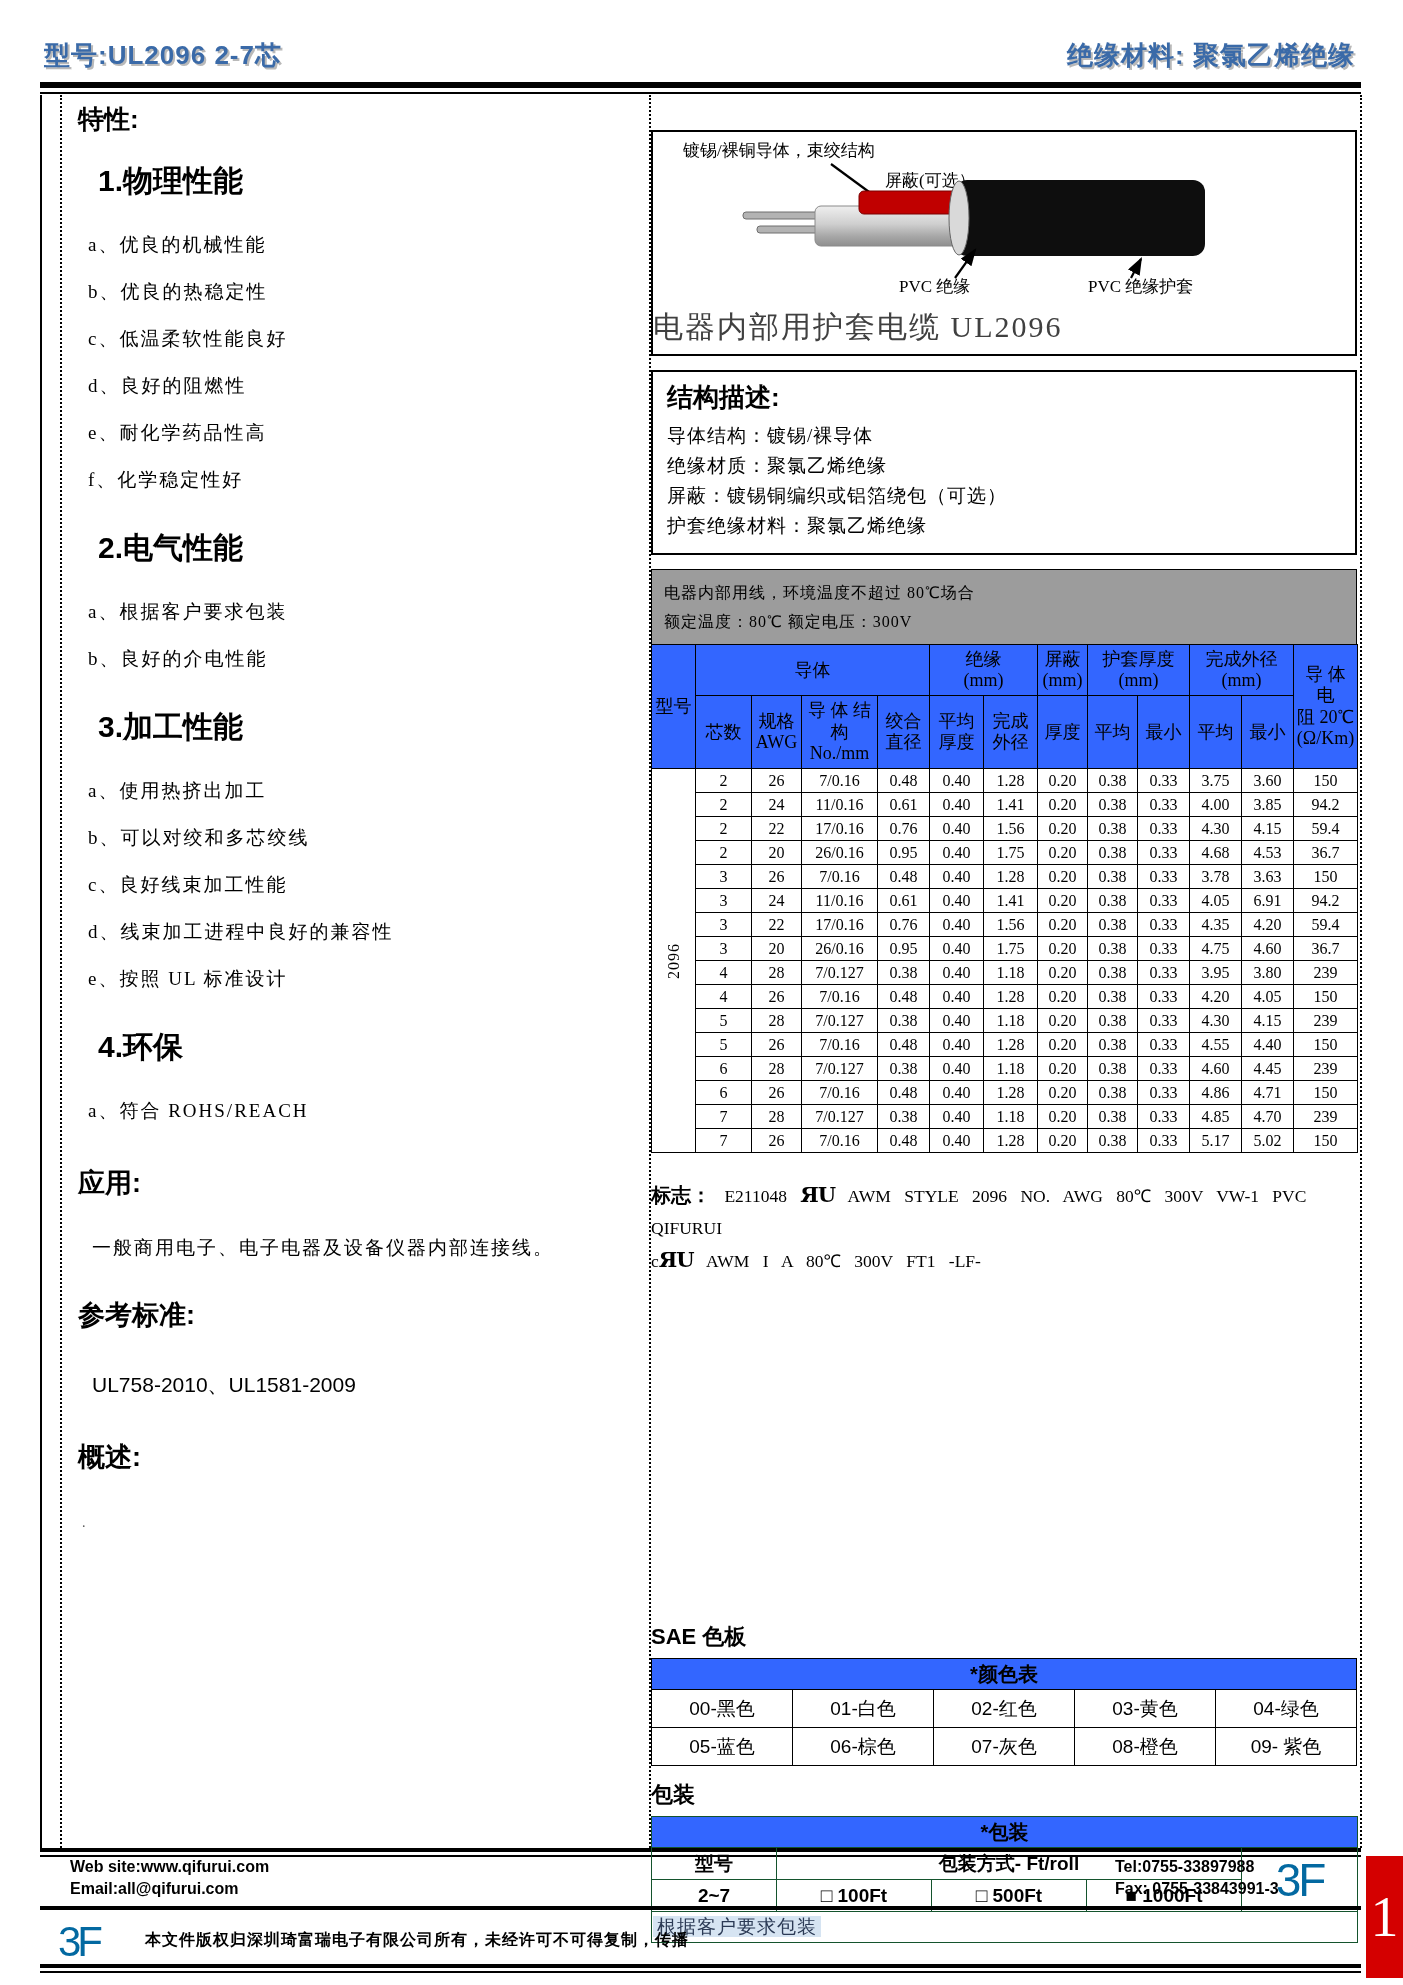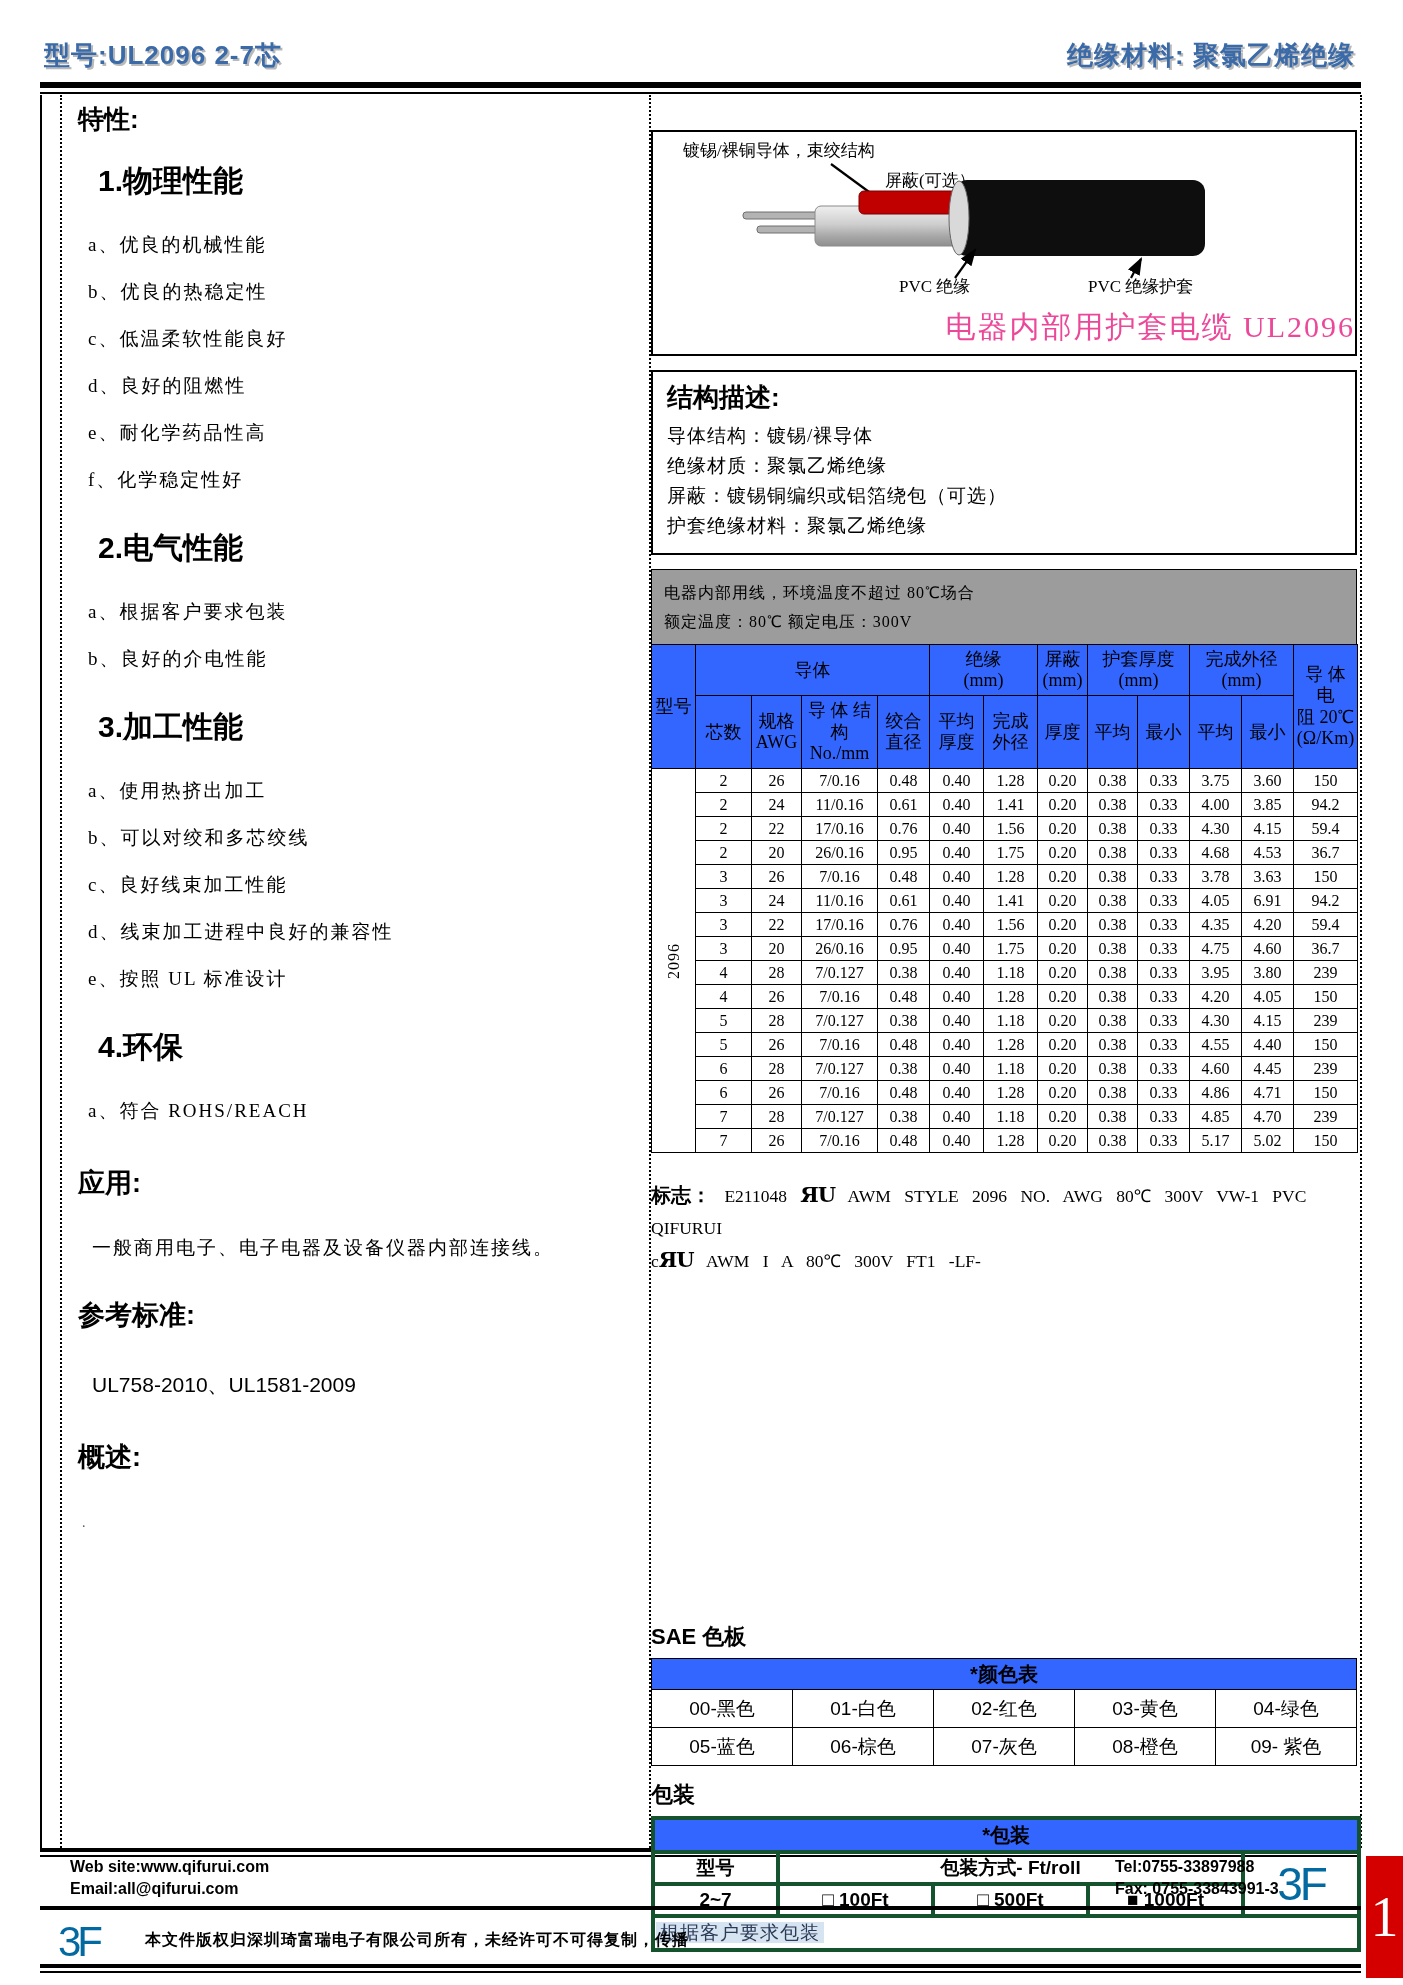--- a/index.html
+++ b/index.html
@@ -28,22 +28,22 @@
   .feat-item{font-size:19px;letter-spacing:2px;margin:0 0 0 10px;padding:10px 0 11px 0;}
   .app-title{font-family:"Liberation Sans",sans-serif;font-weight:bold;font-size:27px;margin:30px 0 0 0;}
   .app-text{font-size:19px;letter-spacing:2px;margin:34px 0 0 14px;}
   .ref-title{font-family:"Liberation Sans",sans-serif;font-weight:bold;font-size:27px;margin:36px 0 0 0;}
   .ref-text{font-family:"Liberation Sans",sans-serif;font-size:21px;margin:38px 0 0 14px;}
   .ovw-title{font-family:"Liberation Sans",sans-serif;font-weight:bold;font-size:27px;margin:40px 0 0 0;}
   .ovw-dot{font-size:14px;margin:40px 0 0 4px;color:#555;}
   
   .col-right{position:absolute;left:651px;top:95px;width:706px;}
   .diagram-box{position:relative;margin-top:35px;height:222px;border:2px solid #000;}
-  .diagram-title{position:absolute;left:0;bottom:6px;width:100%;text-align:right;
-        color:#ec4899;font-size:30px;letter-spacing:2px;}
+  .diagram-title{position:absolute;left:0;bottom:6px;width:100%;text-align:left;
+        color:#404040;font-size:30px;letter-spacing:2px;}
   .diagram-box svg text{font-size:17px;font-family:"Liberation Serif",serif;}
   .structure-box{margin-top:14px;border:2px solid #000;padding:8px 14px 12px 14px;}
   .structure-title{font-family:"Liberation Sans",sans-serif;font-weight:bold;font-size:26px;margin-bottom:6px;}
   .structure-line{font-size:19px;line-height:30px;letter-spacing:1px;}
   .note-band{margin-top:14px;background:#9c9c9c;border:1px solid #000;border-bottom:none;
         padding:8px 12px;font-size:16px;letter-spacing:1px;}
   .note-band div{line-height:29px;}
   table{border-collapse:collapse;}
   .spec{width:706px;table-layout:fixed;}
   .spec th,.spec td{border:1px solid #000;text-align:center;padding:1px 2px;overflow:hidden;}
@@ -56,21 +56,21 @@
   .marks-label{font-family:"Liberation Sans",sans-serif;font-weight:bold;font-size:20px;word-spacing:0;}
   .ul-mark{font-family:"DejaVu Serif",serif;font-weight:bold;font-size:21px;word-spacing:0;letter-spacing:-1px;}
   .sae-label{margin-top:345px;font-family:"Liberation Sans",sans-serif;font-weight:bold;font-size:22px;}
   .colors-tbl{width:706px;margin-top:6px;table-layout:fixed;}
   .colors-tbl th,.colors-tbl td{border:1px solid #000;text-align:center;}
   .colors-tbl th{background:#3366ff;font-family:"Liberation Sans",sans-serif;font-weight:bold;
         font-size:20px;height:28px;}
   .colors-tbl td{height:35px;font-family:"Liberation Sans",sans-serif;font-size:19px;}
   .pack-label{margin-top:14px;font-family:"Liberation Sans",sans-serif;font-weight:bold;font-size:22px;}
   .pack-tbl{width:706px;margin-top:6px;table-layout:fixed;}
-  .pack-tbl th,.pack-tbl td{border:4px solid #14532d;text-align:center;font-family:"Liberation Sans",sans-serif;}
+  .pack-tbl th,.pack-tbl td{border:1px solid #14532d;text-align:center;font-family:"Liberation Sans",sans-serif;}
   .pack-tbl th{background:#3366ff;font-size:20px;height:28px;}
   .pack-row{font-weight:bold;font-size:19px;height:32px;}
   .pack-note{text-align:left !important;height:28px;}
   .pack-note span{font-family:"Liberation Serif",serif;font-size:19px;color:#2b3a55;
         background:#d6e4f2;padding:0 4px;letter-spacing:1px;}
   .logo-3f{color:#0369a1;font-family:"Liberation Sans",sans-serif;font-weight:normal;
         font-size:46px;letter-spacing:-3px;}
   
   .foot-txt{position:absolute;font-family:"Liberation Sans",sans-serif;font-weight:bold;font-size:16px;}
   .f-web{left:70px;top:1858px;}

